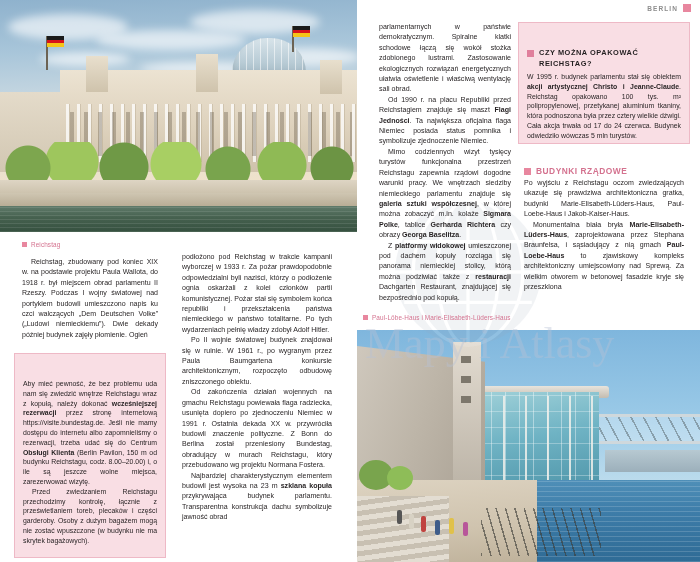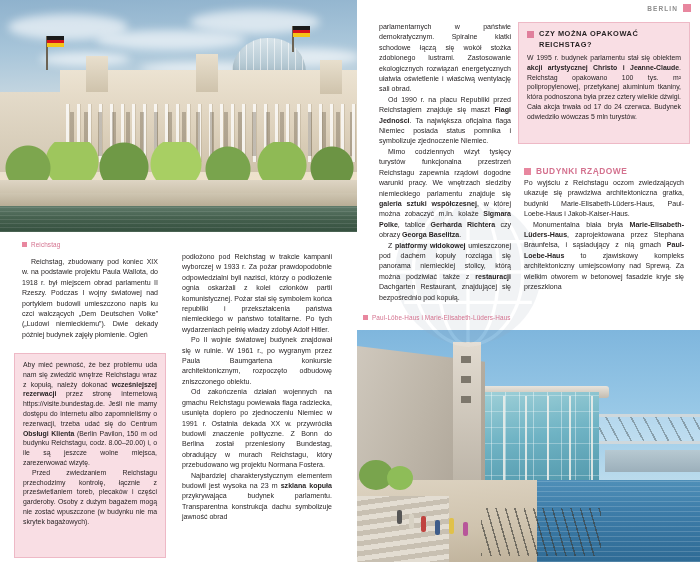--- a/index.html
+++ b/index.html
@@ -200,21 +200,21 @@
   .col1{left:22px;top:257px;width:136px;}
   .col2{left:182px;top:252px;width:150px;}
   .col3{left:379px;top:22px;width:132px;}
   .col4{left:524px;top:168px;width:160px;}
 
   
   .infobox{
     position:absolute;background:#f9dee4;border:1px solid #eeb9c6;
     box-sizing:border-box;z-index:6;
   }
-  .ib-inner{padding:6px 8px 8px 8px;}
+  .ib-inner{padding:25px 8px 8px 8px;}
   .ib-head{
     display:flex;gap:5px;align-items:flex-start;margin-bottom:3px;
   }
   .ib-head .sq{width:7px;height:7px;background:#e07f9c;flex:none;margin-top:2px;}
   .ib-title{
     font-size:7.4px;font-weight:bold;letter-spacing:.55px;
     line-height:10.5px;color:#231f20;
   }
   .ib-body{
     font-size:6.9px;line-height:9.8px;text-align:justify;color:#231f20;
@@ -361,15 +361,16 @@
       <circle cx="50" cy="50" r="48" fill="#9aa6b8"></circle>
       <g stroke="#ffffff" stroke-width="2.2" fill="none">
         <ellipse cx="50" cy="50" rx="20" ry="48"></ellipse>
         <ellipse cx="50" cy="50" rx="36" ry="48"></ellipse>
         <line x1="50" y1="2" x2="50" y2="98"></line>
         <line x1="2" y1="50" x2="98" y2="50"></line>
         <path d="M8 30 H92"></path>
         <path d="M8 70 H92"></path>
       </g>
     </svg>
+    <div class="wm-text2">Mapy i Atlasy</div>
   </div>
 
 </div>
 
 </body></html>

